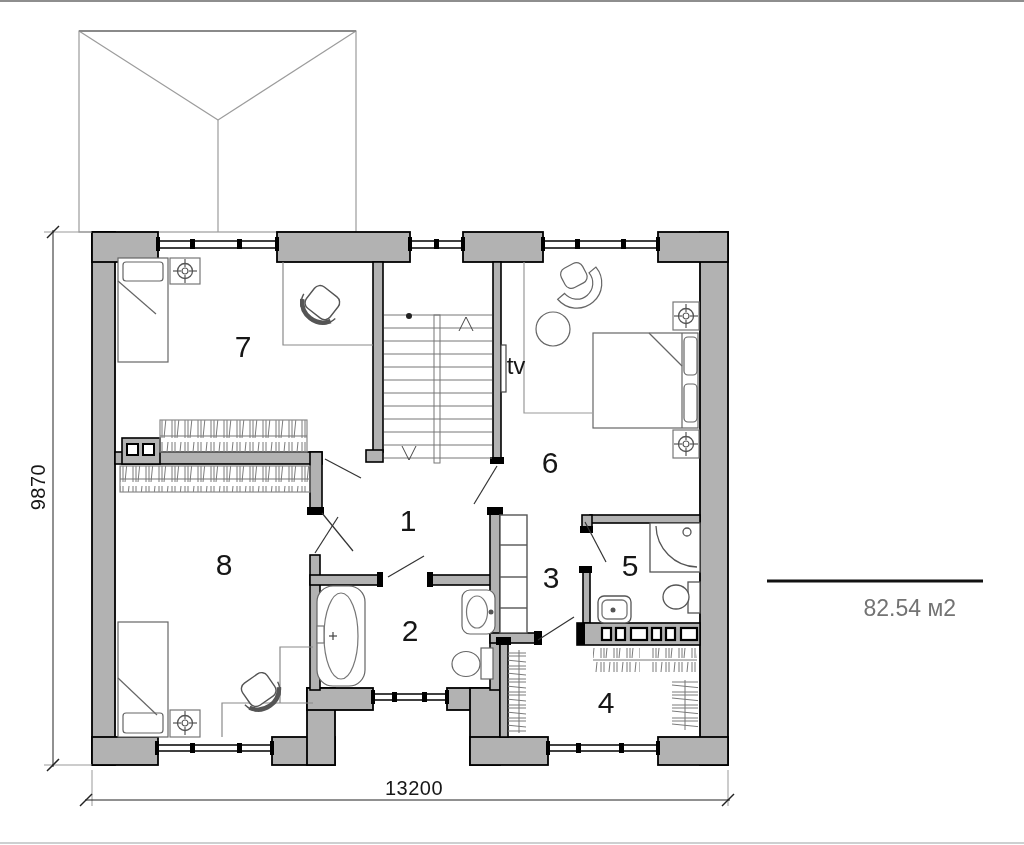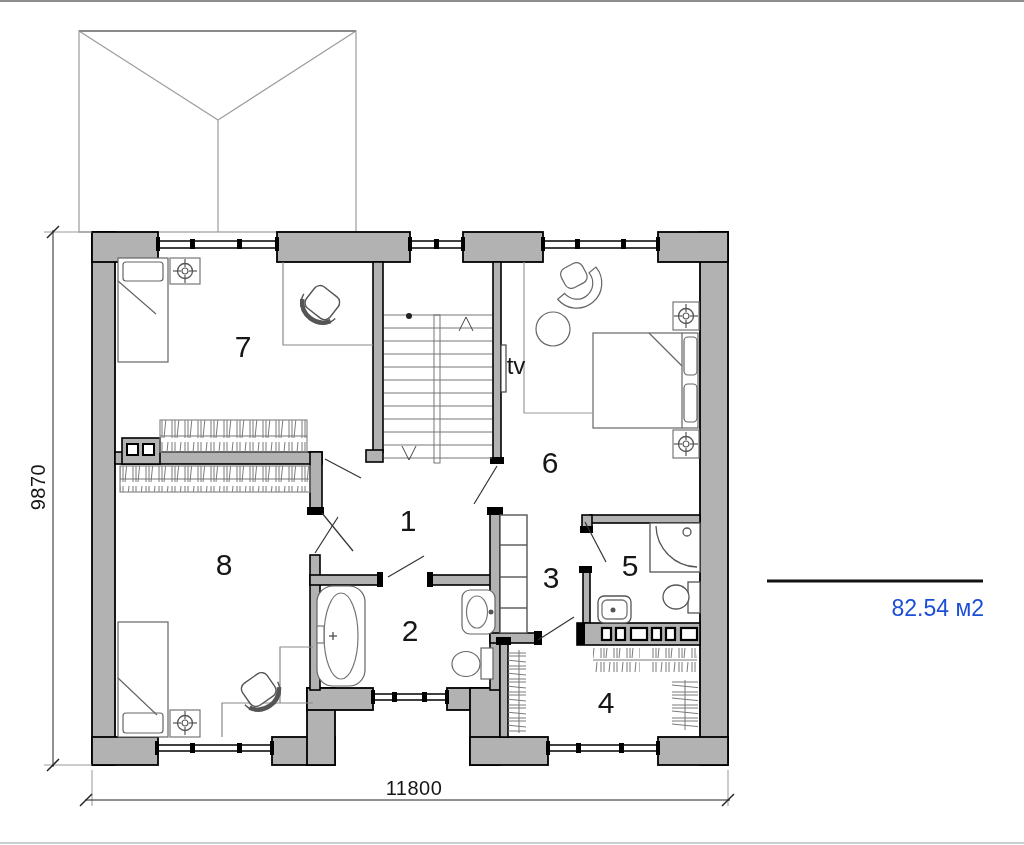--- a/index.html
+++ b/index.html
@@ -4,22 +4,22 @@
 <style>
   html,body{margin:0;padding:0;background:#fff}
   .plan{position:relative;width:1024px;height:845px;background:#ffffff;overflow:hidden;
         font-family:"Liberation Sans",sans-serif}
   .plan svg{position:absolute;left:0;top:0}
   .lbl{position:absolute;transform:translate(-50%,-50%);font-size:30px;color:#161616;
        white-space:nowrap;line-height:1}
   .tv{font-size:24px}
   .dim{font-size:20px;letter-spacing:.5px}
   .rot{transform:translate(-50%,-50%) rotate(-90deg)}
-  .area{position:absolute;left:984px;top:608px;transform:translate(-100%,-50%);
-        font-size:23px;color:#1d4ed8;white-space:nowrap}
+  .area{position:absolute;left:956px;top:608px;transform:translate(-100%,-50%);
+        font-size:23px;color:#737373;white-space:nowrap}
 </style>
 </head>
 <body>
 
 <div class="plan">
 <svg width="1024" height="845" viewBox="0 0 1024 845">
   <defs>
     <pattern id="hangH" width="13" height="44" patternUnits="userSpaceOnUse">
       <line x1="3" y1="2" x2="3" y2="42" stroke="#7a7a7a" stroke-width="1"></line>
       <line x1="6" y1="2" x2="6" y2="42" stroke="#7a7a7a" stroke-width="1"></line>
@@ -297,15 +297,15 @@
   <div class="lbl" style="left:243px;top:347px">7</div>
   <div class="lbl" style="left:224px;top:565px">8</div>
   <div class="lbl" style="left:408px;top:521px">1</div>
   <div class="lbl" style="left:410px;top:631px">2</div>
   <div class="lbl" style="left:551px;top:578px">3</div>
   <div class="lbl" style="left:606px;top:703px">4</div>
   <div class="lbl" style="left:630px;top:566px">5</div>
   <div class="lbl" style="left:550px;top:463px">6</div>
   <div class="lbl tv" style="left:516px;top:366px">tv</div>
   <div class="lbl dim rot" style="left:38px;top:487px">9870</div>
-  <div class="lbl dim" style="left:414px;top:788px">11800</div>
+  <div class="lbl dim" style="left:414px;top:788px">13200</div>
   <div class="area">82.54 м2</div>
 </div>
 
 </body></html>

